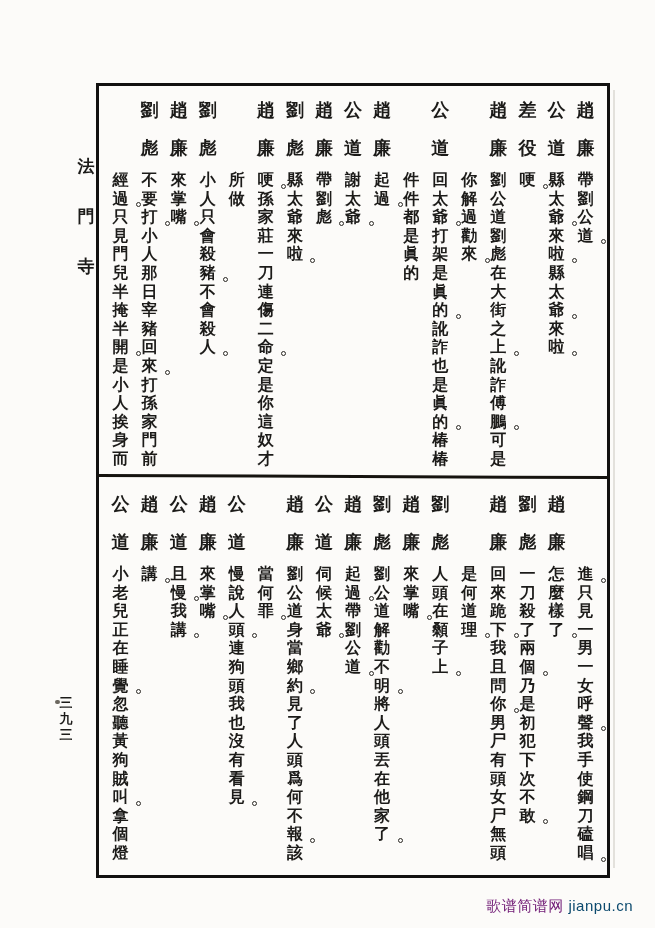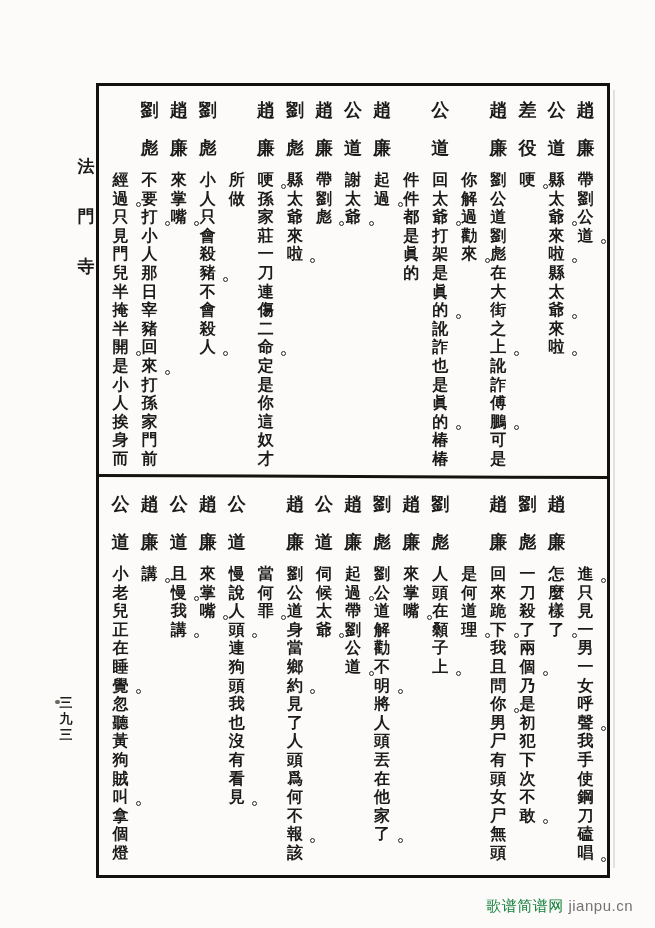--- a/index.html
+++ b/index.html
@@ -617,18 +617,18 @@
             <span class="ch">個</span>
             <span class="ch">燈</span>
           </div>
         </div>
       </div>
   </div>
 
   <div class="edge-line"></div>
 
   <div class="watermark">
-    <span style="color: #15803d;">歌谱简谱网</span>
+    <span style="color: #701a75;">歌谱简谱网</span>
     <span> </span>
-    <span style="color: #737373; margin-top: 34px;">jianpu.cn</span>
+    <span style="color: #0c4a6e; margin-top: 34px;">jianpu.cn</span>
   </div>
 
 </div>
 
 </body></html>

